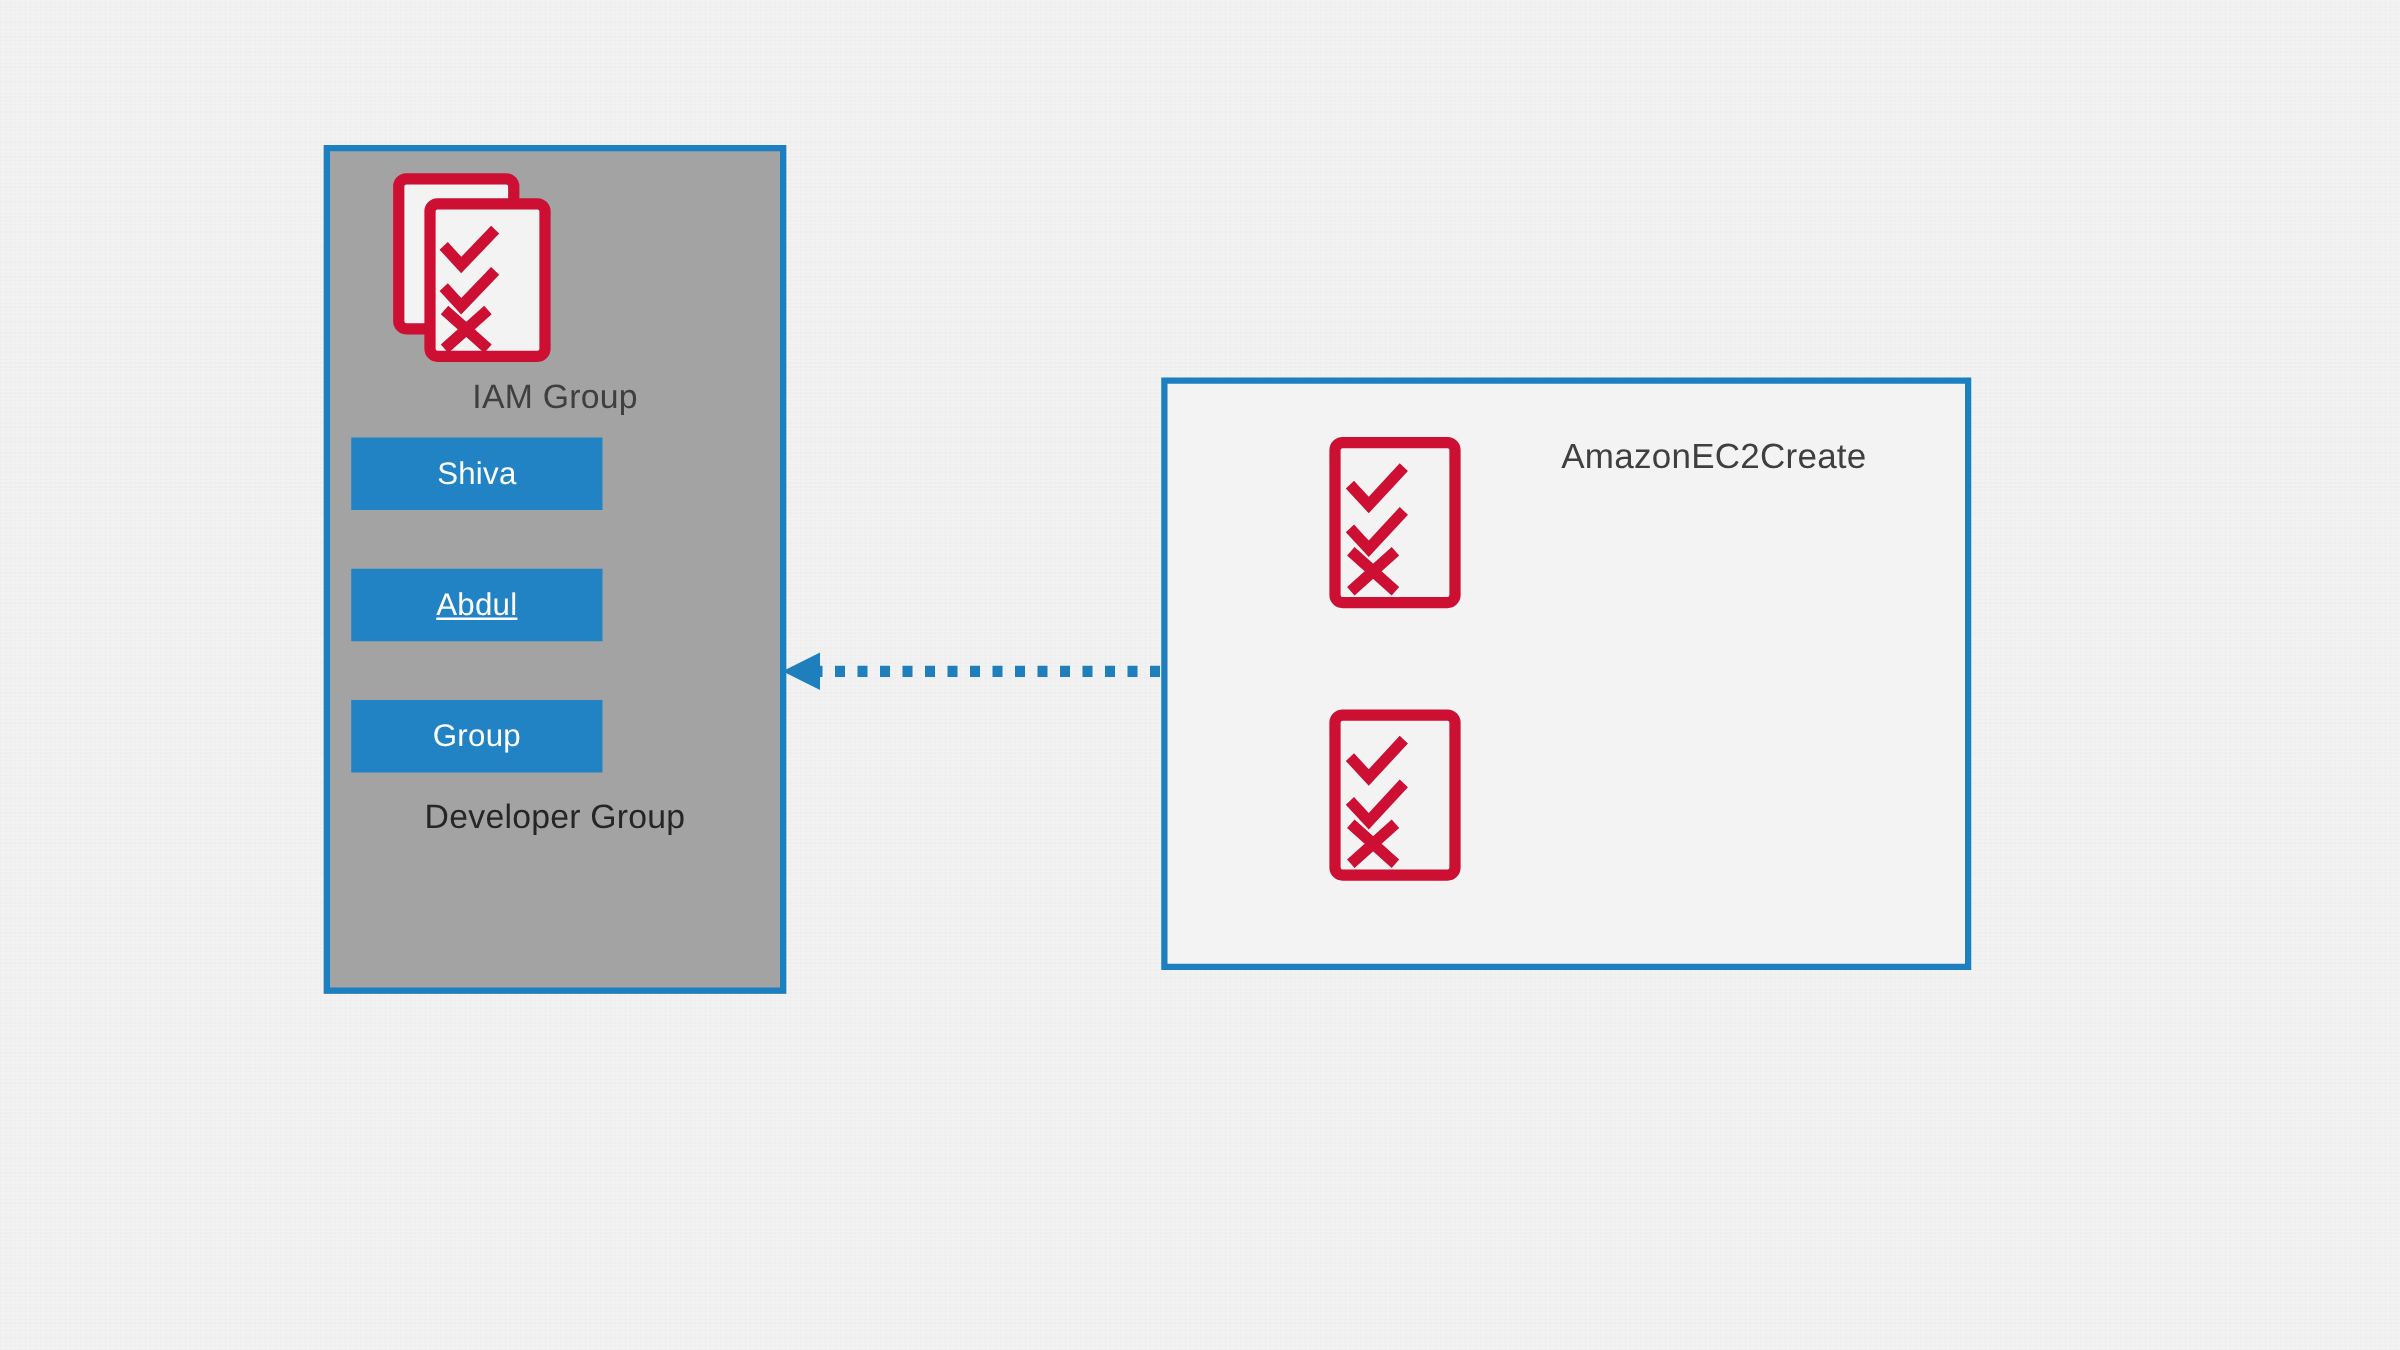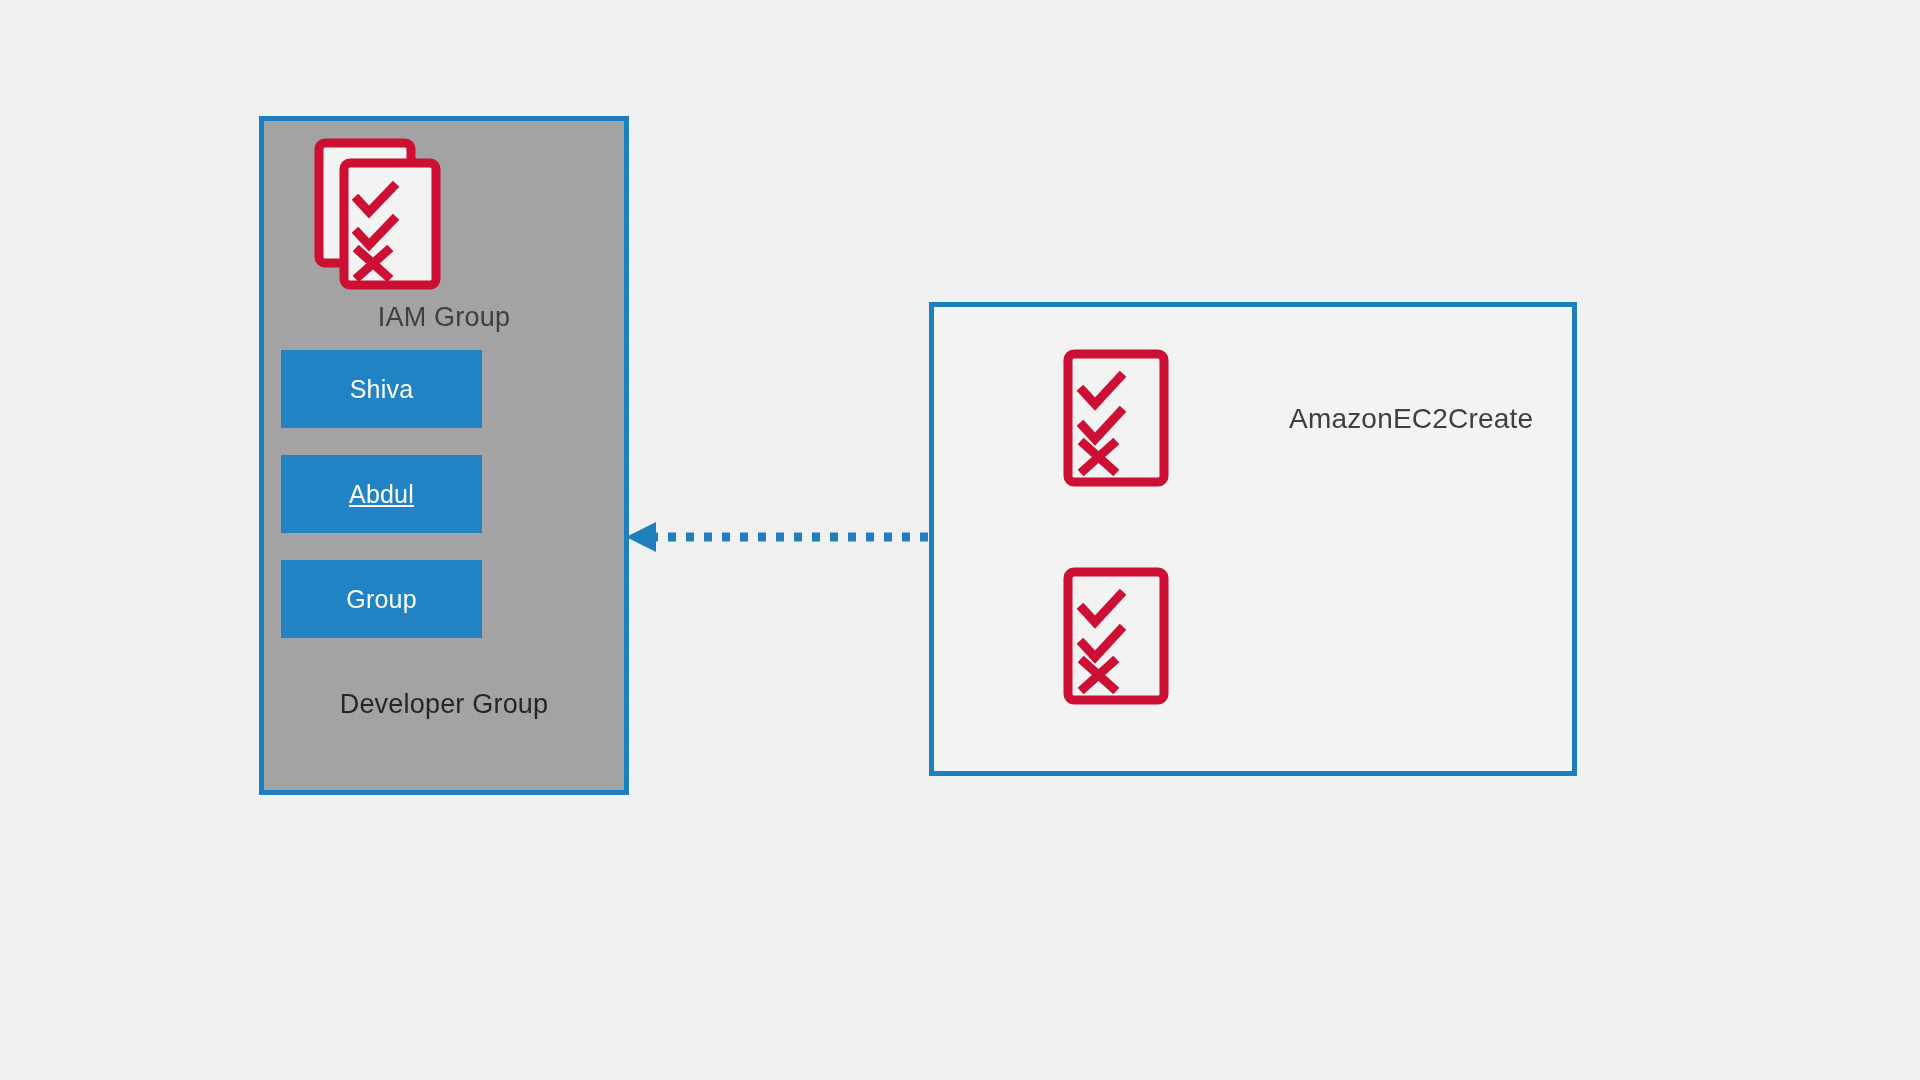--- a/index.html
+++ b/index.html
@@ -52,37 +52,37 @@
     text-align: center;
     font-size: 27px;
     color: #3f3f3f;
     letter-spacing: 0.2px;
   }
 
   .user-button {
     position: absolute;
     left: 17px;
     width: 201px;
-    height: 78px;
+    height: 58px;
     background: #2183c4;
     color: #ffffff;
     font-size: 25px;
     display: flex;
     align-items: center;
     justify-content: center;
     letter-spacing: 0.2px;
   }
   #user-0 { top: 229px; }
   #user-1 { top: 334px; text-decoration: underline; }
   #user-2 { top: 439px; }
 
   #group-caption {
     position: absolute;
     left: 0;
-    top: 568px;
+    top: 517px;
     width: 100%;
     text-align: center;
     font-size: 27px;
     color: #262626;
     letter-spacing: 0.2px;
   }
 
   
   #policy-box {
     position: absolute;
@@ -92,22 +92,21 @@
     height: 474px;
     border: 5px solid #1b7fc0;
     box-sizing: border-box;
     background: #f3f3f3;
   }
 
   .policy-row {
     position: absolute;
     left: 128px;
     display: flex;
-    align-items: center;
-    gap: 40px;
+    align-items: flex-start;
   }
   #policy-0 { top: 42px; }
   #policy-1 { top: 260px; }
 
   .policy-icon {
     width: 117px;
     height: 140px;
     flex: none;
   }
   .policy-label {

